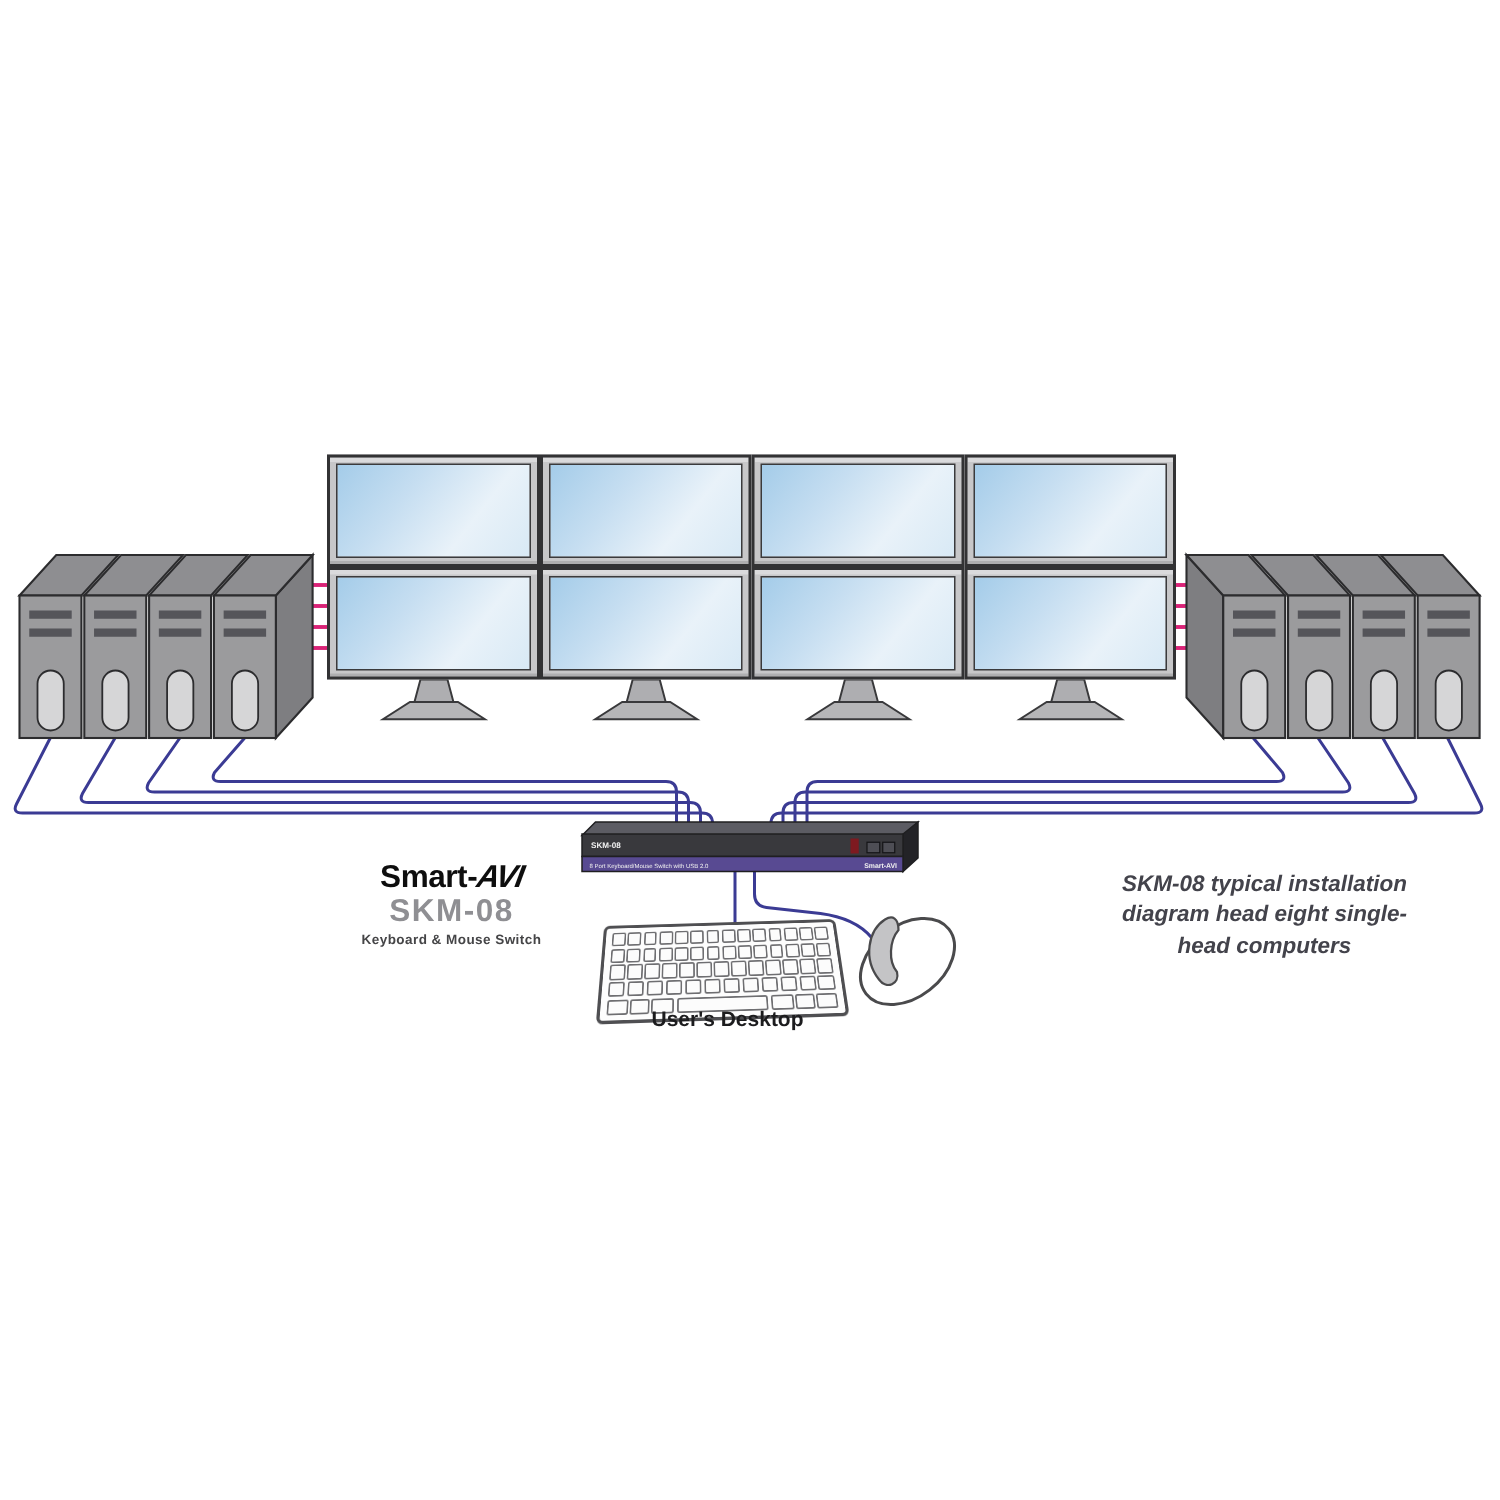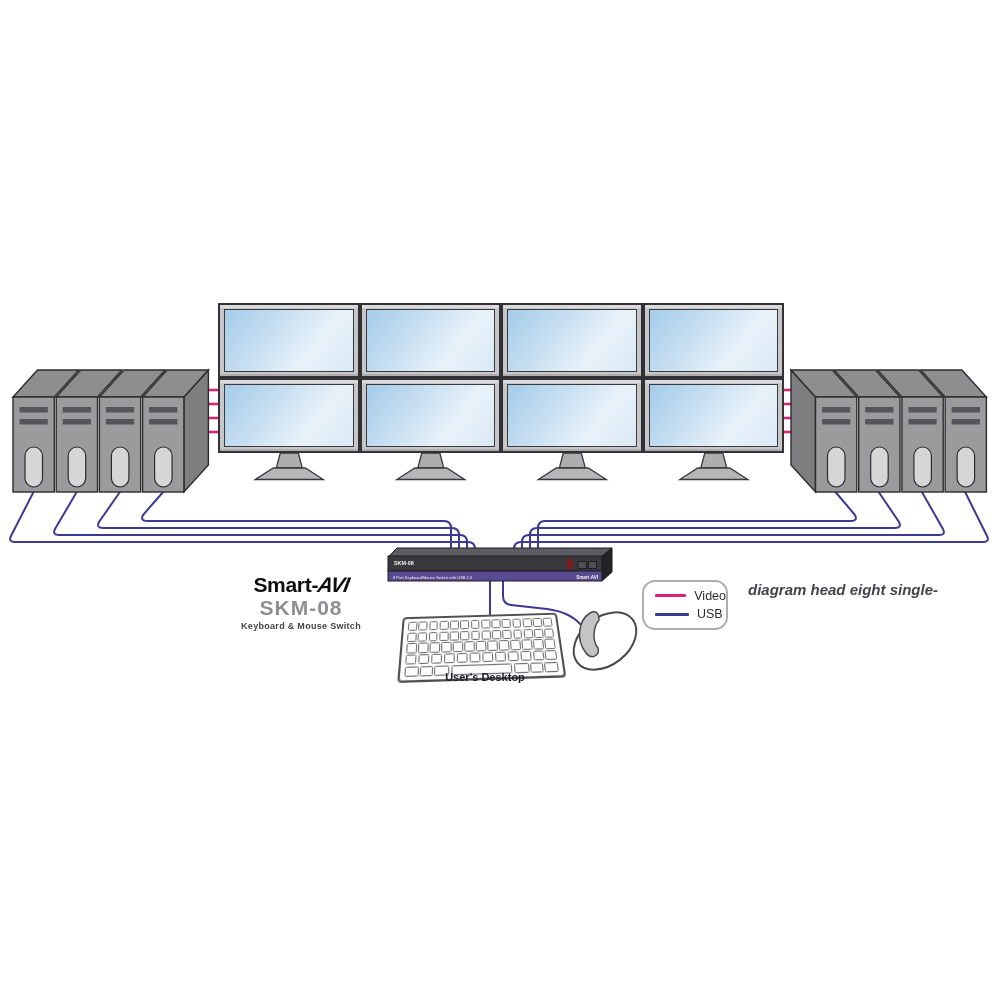--- a/index.html
+++ b/index.html
@@ -21,21 +21,21 @@
   .logo-tagline{font-size:9px;font-weight:700;color:#454547;letter-spacing:.3px;margin-top:1px;}
   .legend{position:absolute;left:642px;top:580px;width:86px;height:50px;background:#fff;
           border:2px solid #aeaeb0;border-radius:13px;box-sizing:border-box;
           display:flex;flex-direction:column;justify-content:space-evenly;padding:2px 0 2px 11px;}
   .legend-row{display:flex;align-items:center;gap:8px;}
   .legend-swatch{width:34px;height:3px;border-radius:1px;}
   .legend-label{font-size:12.5px;color:#2e2e2e;font-weight:500;}
   .caption{position:absolute;left:742px;top:580px;width:202px;text-align:center;
            font-style:italic;font-weight:600;font-size:15px;line-height:1.36;color:#43434b;}
   .desktop-label{position:absolute;left:405px;top:671px;width:160px;text-align:center;
-                 font-size:11px;font-weight:600;color:#1c1c1e;}
+                 font-size:14px;font-weight:600;color:#1c1c1e;}
   
   #keyboard{position:absolute;left:403px;top:615px;width:154px;height:62px;background:#fdfdfd;
             border:2px solid #4f4f52;border-radius:4px;box-sizing:border-box;
             display:flex;flex-direction:column;gap:1.5px;padding:3px 4px;
             transform:perspective(200px) rotateX(17deg) rotate(-1.8deg);transform-origin:50% 0;}
   .kb-row{display:flex;flex:1;gap:1.5px;}
   .kb-key{flex:1;background:#fcfcfc;border:1px solid #6e6e71;border-radius:1.5px;box-sizing:border-box;}
   
   .sw-text{fill:#f0f0f0;font-family:"Liberation Sans",sans-serif;}
 </style>
@@ -189,33 +189,25 @@
         <div class="screen"></div>
       </div>
     </div>
 
   <div class="logo-block">
     <div class="logo-line"><span>Smart-</span><span class="logo-avi">AVI</span></div>
     <div class="logo-model">SKM-08</div>
     <div class="logo-tagline">Keyboard &amp; Mouse Switch</div>
   </div>
 
-  <div class="legend">
-    <div class="legend-row">
-      <span class="legend-swatch" style="background: rgb(218, 34, 119);"></span>
-      <span class="legend-label">Video</span>
-    </div>
-    <div class="legend-row">
-      <span class="legend-swatch" style="background: rgb(59, 59, 148);"></span>
-      <span class="legend-label">USB</span>
-    </div>
-  </div>
 
   <div class="caption">
+    <div>SKM-08 typical installation</div>
     <div>diagram head eight single-</div>
+    <div>head computers</div>
   </div>
 
   <div id="keyboard">
       <div class="kb-row">
         <div class="kb-key" style="flex: 1 1 0%;"></div>
         <div class="kb-key" style="flex: 1 1 0%;"></div>
         <div class="kb-key" style="flex: 1 1 0%;"></div>
         <div class="kb-key" style="flex: 1 1 0%;"></div>
         <div class="kb-key" style="flex: 1 1 0%;"></div>
         <div class="kb-key" style="flex: 1 1 0%;"></div>

